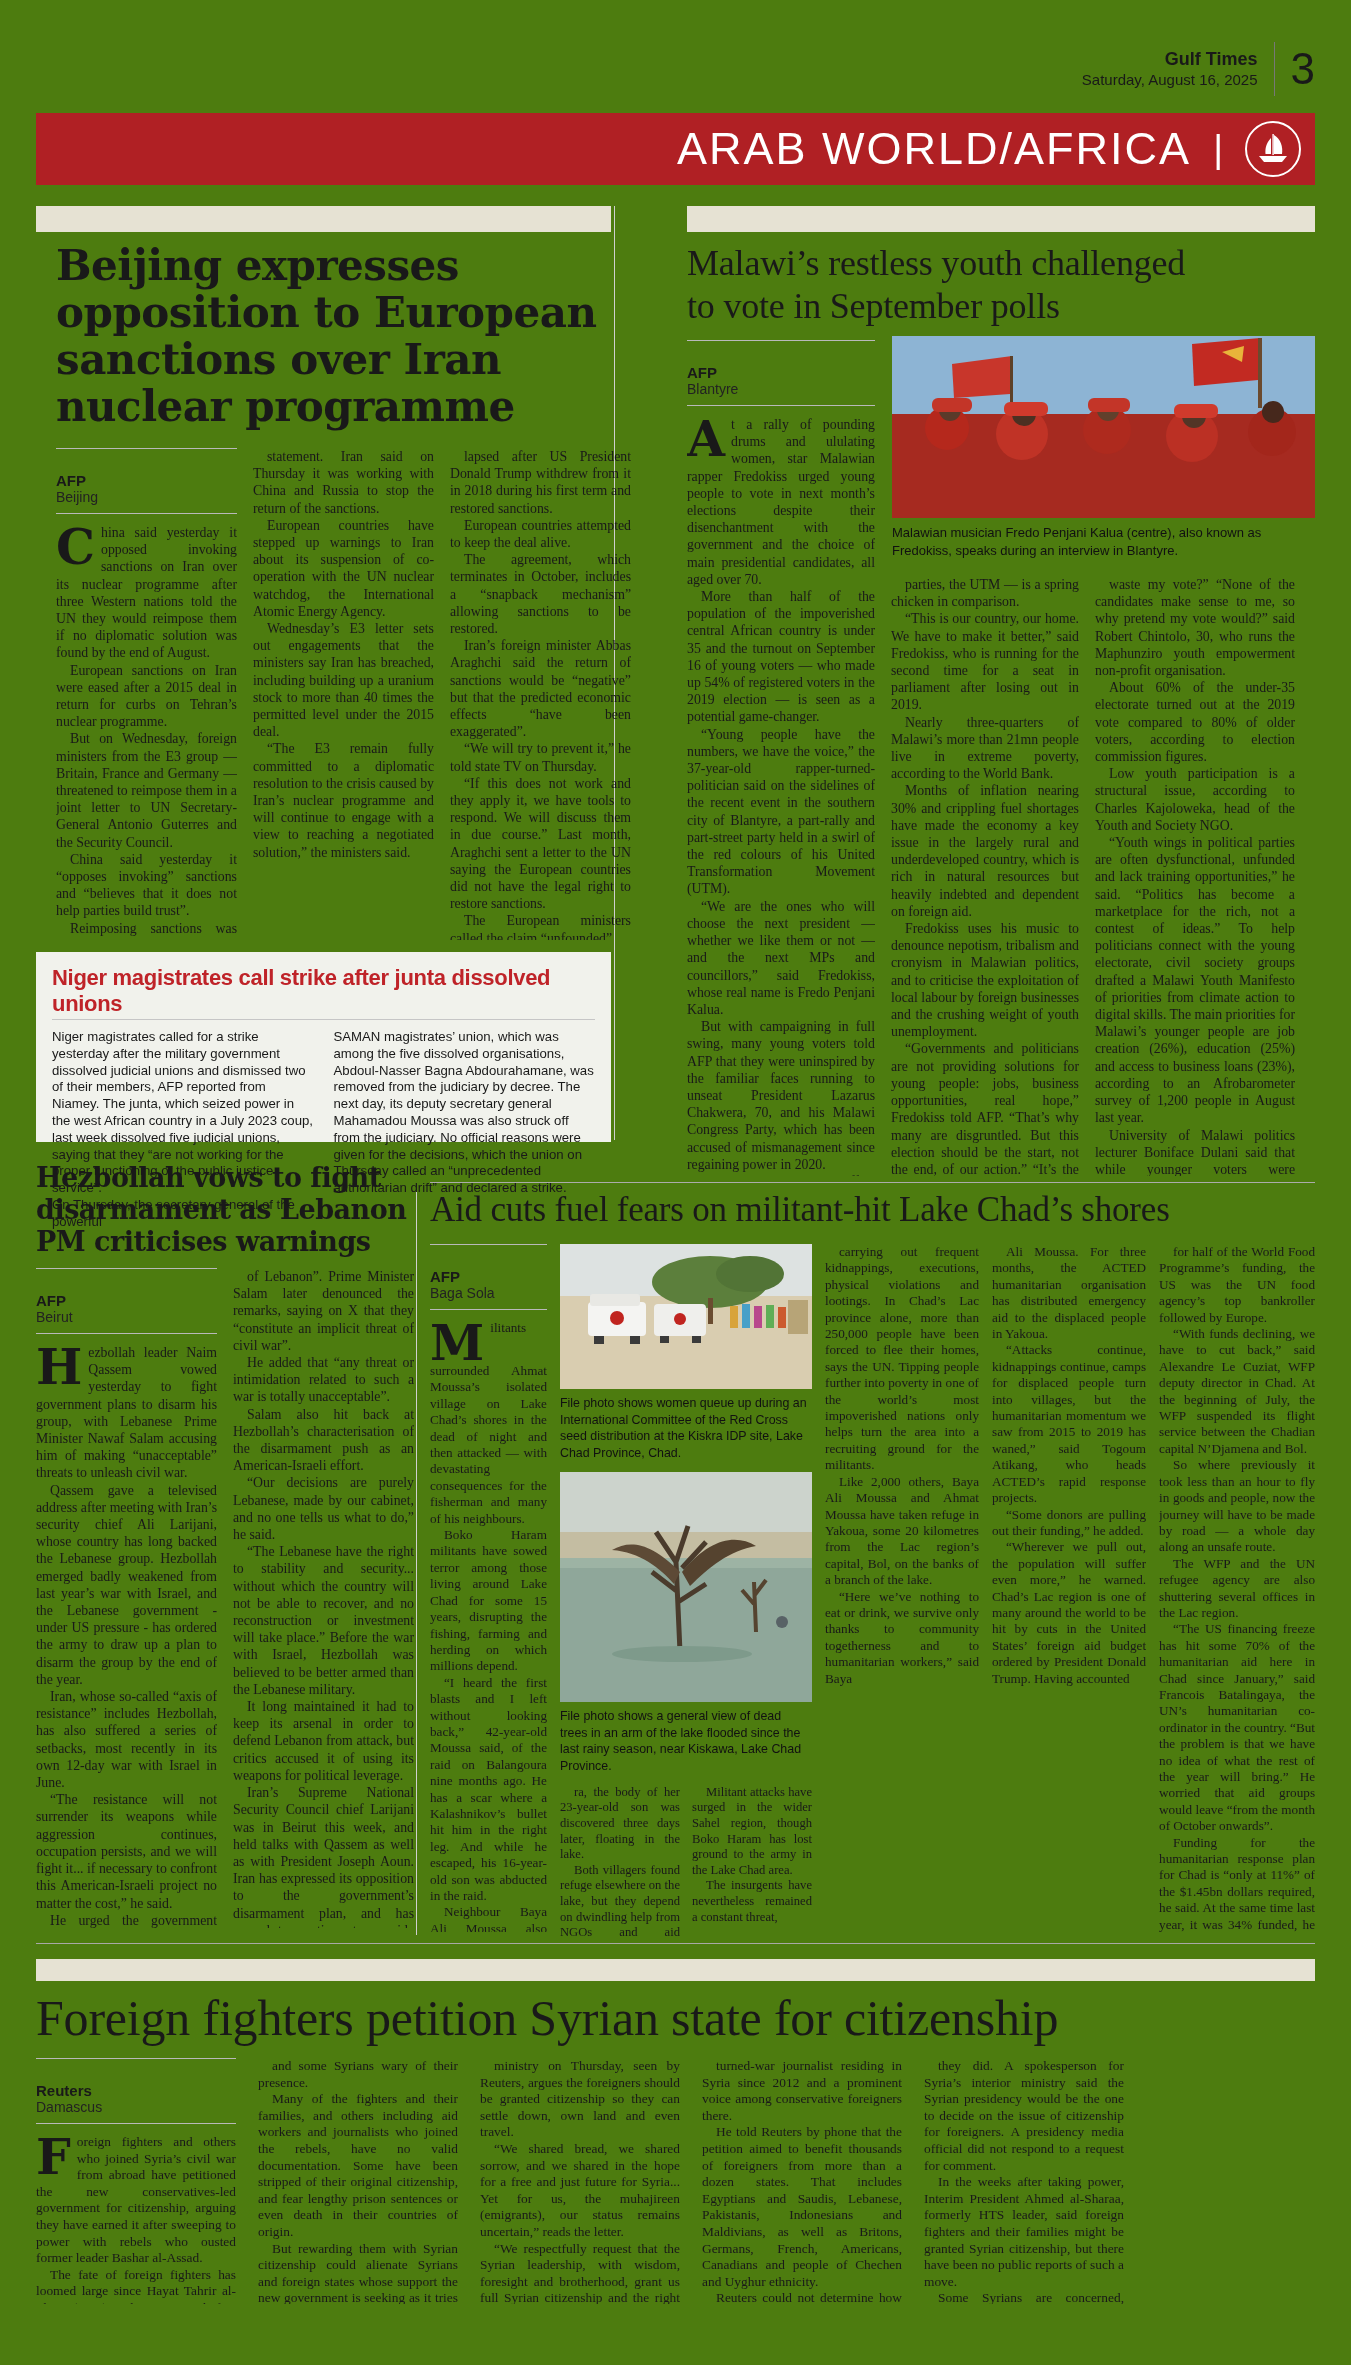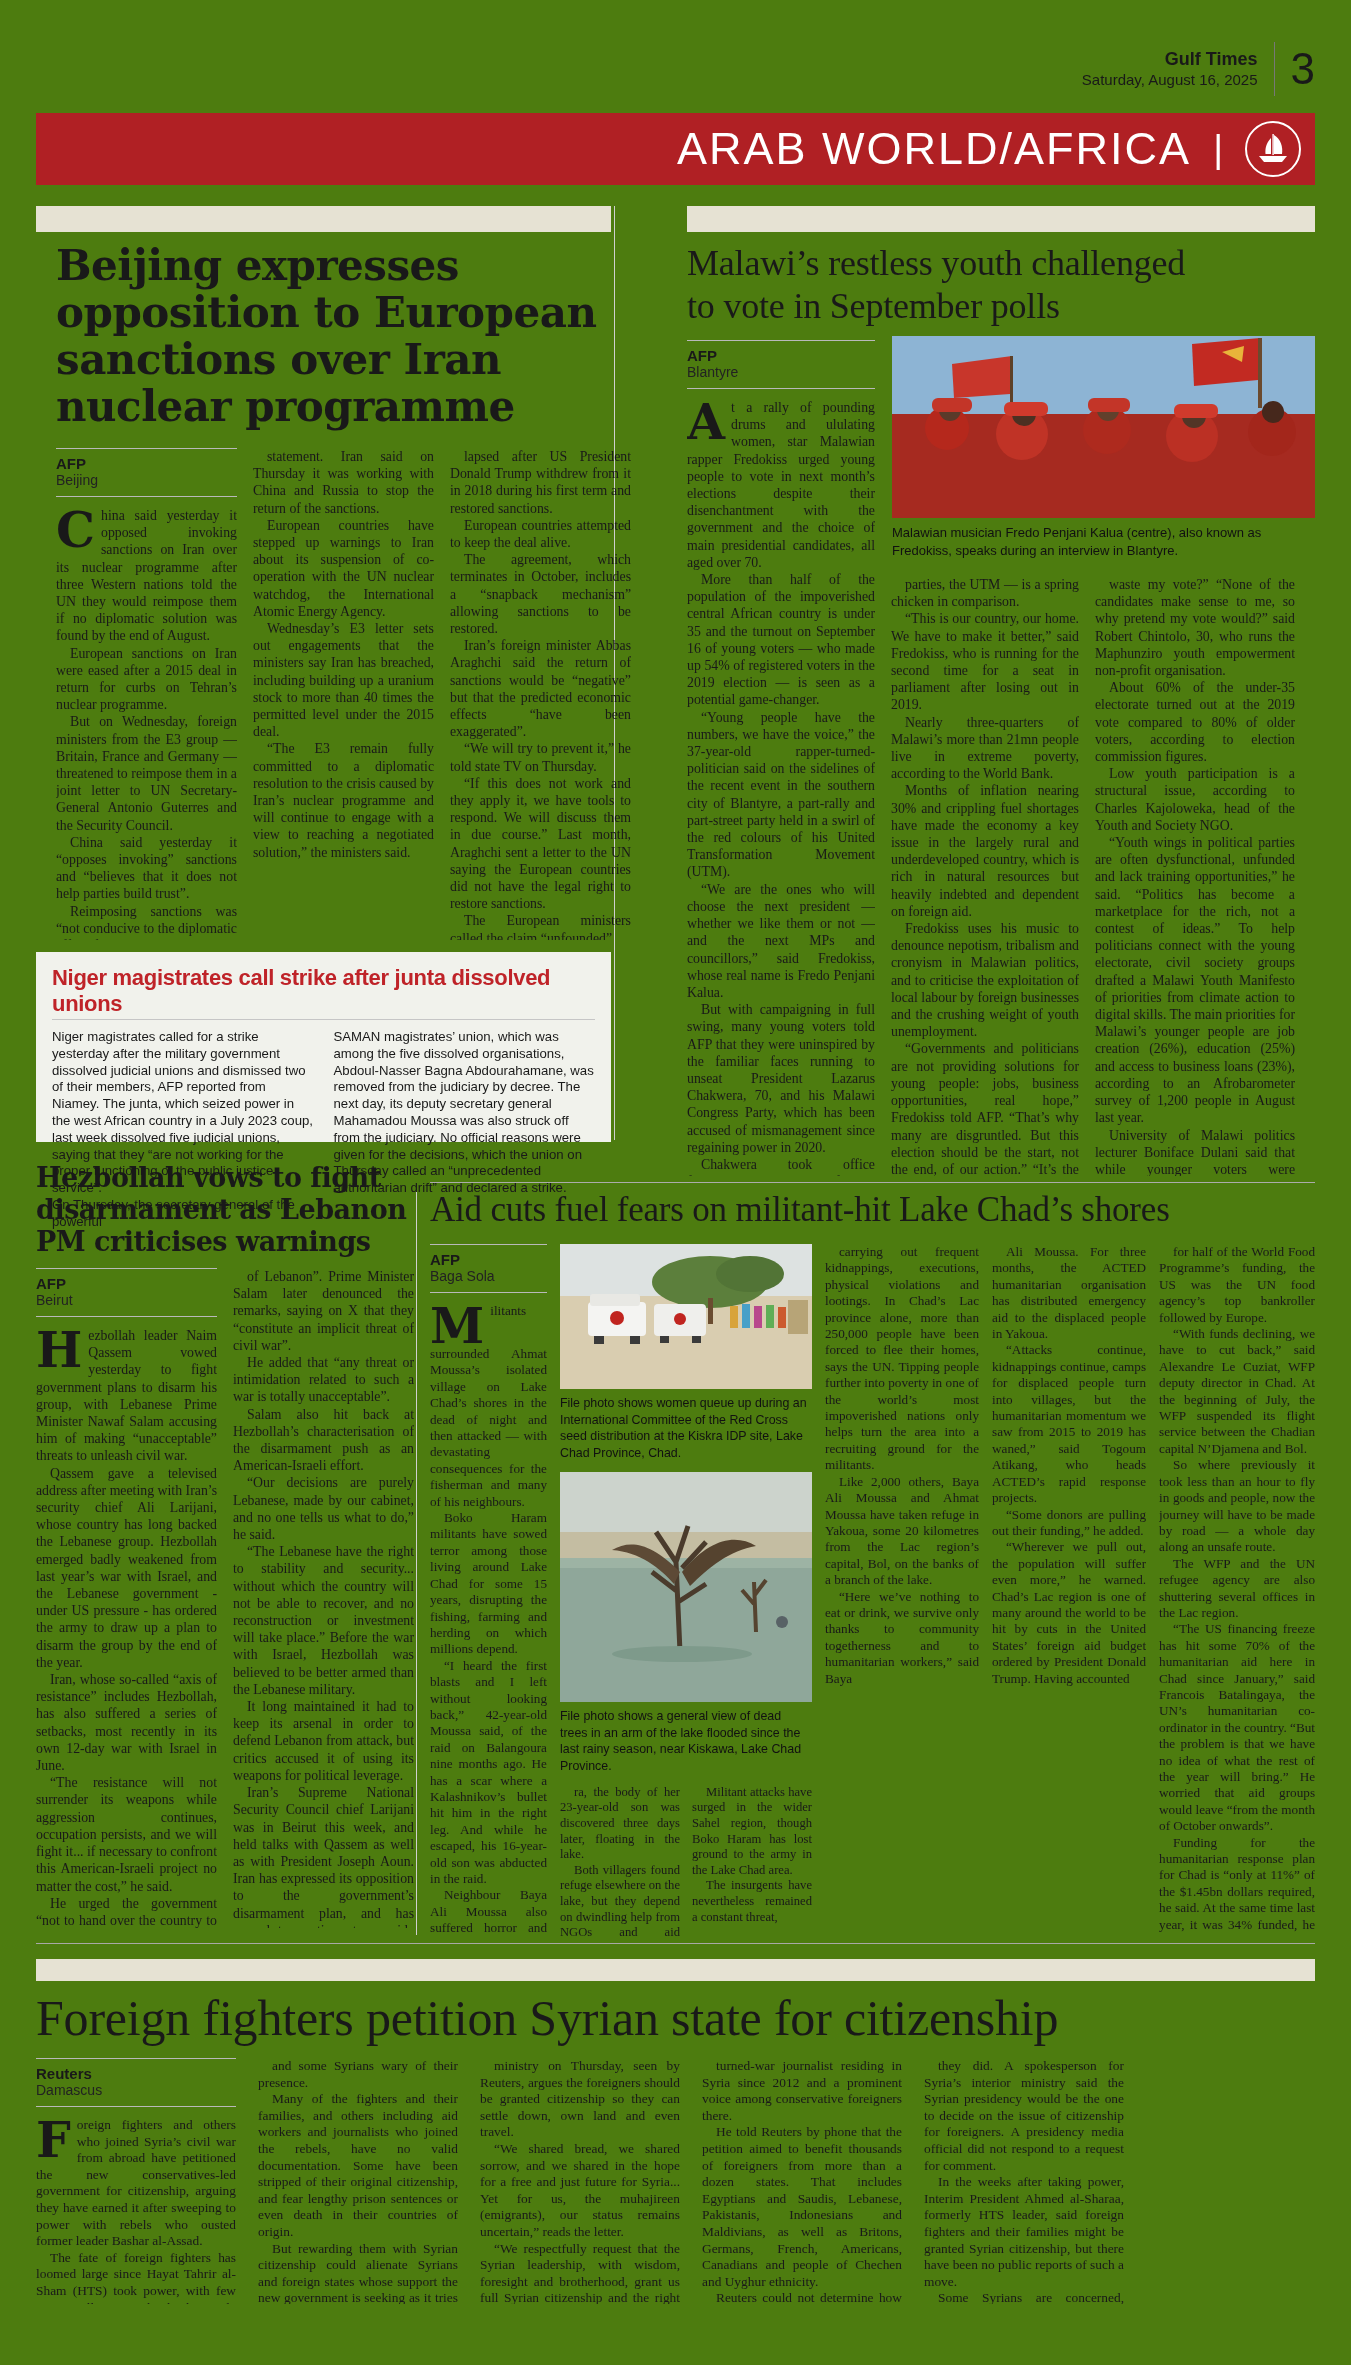--- a/index.html
+++ b/index.html
@@ -32,21 +32,21 @@
   .strip-left{left:36px;top:206px;width:575px;}
   .strip-right{left:687px;top:206px;width:628px;}
 
   .vrule{position:absolute;width:1px;background:#cfcfcf;}
   .hrule{position:absolute;height:1px;background:#ababab;}
 
   
   .headline-heavy{font-family:"DejaVu Serif","Liberation Serif",serif;font-weight:700;white-space:pre-line;letter-spacing:-0.5px;}
   .headline-light{font-family:"Liberation Serif",serif;font-weight:400;white-space:pre-line;letter-spacing:-0.2px;}
   .byline{border-top:1px solid var(--hair);border-bottom:1px solid var(--hair);
-          padding:6px 0 8px;margin-bottom:10px;font-family:"Liberation Sans",sans-serif;}
+          padding:23px 0 8px;margin-bottom:10px;font-family:"Liberation Sans",sans-serif;}
   .byline .agency{font-weight:bold;font-size:15px;}
   .byline .place{font-size:14px;color:#222;}
   .col{text-align:justify;overflow:hidden;}
   .col p{font-size:13.8px;line-height:17.2px;text-indent:14px;}
   .col p.drop{text-indent:0;}
   .col p.drop::first-letter{float:left;font-family:"DejaVu Serif",serif;font-weight:bold;
         font-size:49px;line-height:40px;padding:3px 6px 0 0;}
   .caption{font-family:"Liberation Sans",sans-serif;font-size:13px;line-height:1.35;font-weight:500;color:#111;margin-top:6px;}
 
   

